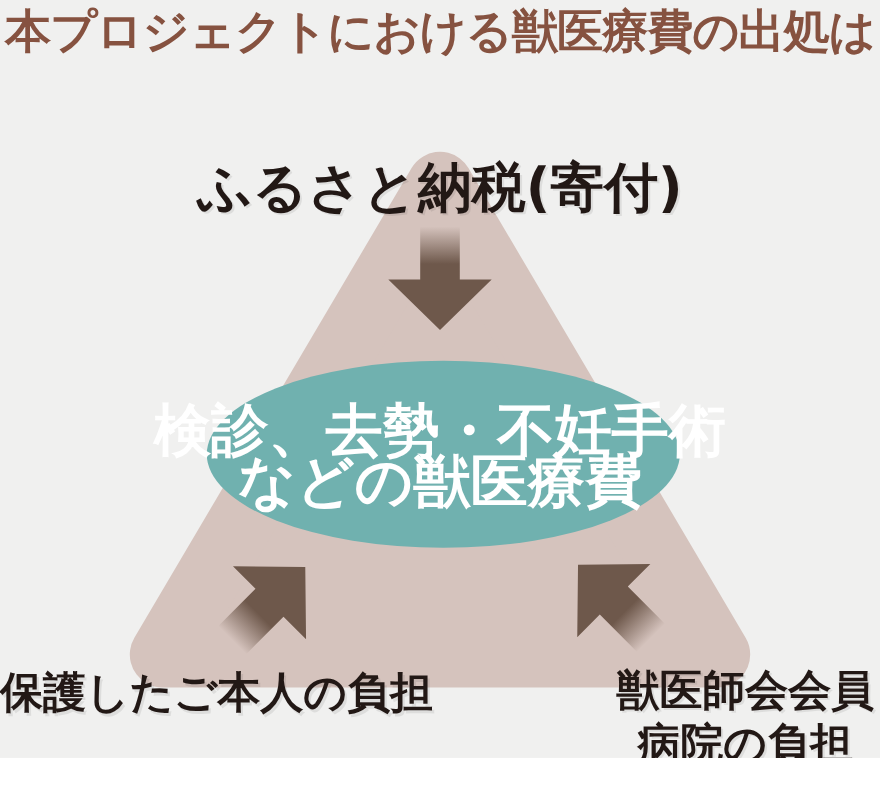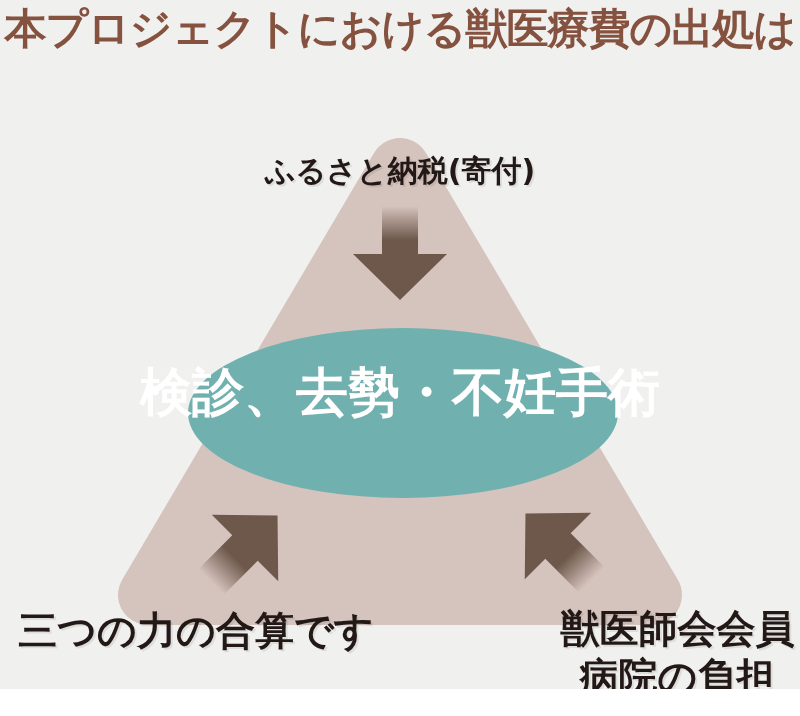--- a/index.html
+++ b/index.html
@@ -15,21 +15,21 @@
   .arrow-stop{stop-color:var(--arrow,#6e584b);}
   .center-ellipse{fill:var(--ellipse,#70b1af);}
   .txt{position:absolute;text-align:center;font-weight:800;white-space:nowrap;}
   .title{
     left:0;right:0;top:4px;
     font-size:42px;line-height:50px;letter-spacing:-1px;
     color:var(--title-text,#865240);
   }
   .top-label{
     left:0;right:0;top:148px;
-    font-size:30px;line-height:46px;
+    font-size:49px;line-height:46px;
     color:var(--dark-text,#221815);
     text-shadow:2px 2px 0 rgba(0,0,0,0.08);
   }
   .center-label{
     left:0;right:0;top:369px;
     font-size:52px;line-height:46px;
     color:var(--center-text,#ffffff);
   }
   .bottom-left-label{
     left:0;top:606px;width:392px;
@@ -70,24 +70,25 @@
   <div class="txt title">
     <div>本プロジェクトにおける獣医療費の出処は</div>
   </div>
 
   <div class="txt top-label">
     <div>ふるさと納税(寄付)</div>
   </div>
 
   <div class="txt center-label">
     <div>検診、去勢・不妊手術</div>
+    <div>などの獣医療費</div>
   </div>
 
   <div class="txt bottom-left-label">
-    <div>三つの力の合算です</div>
+    <div>保護したご本人の負担</div>
   </div>
 
   <div class="txt bottom-right-label">
     <div>獣医師会会員</div>
     <div>病院の負担</div>
   </div>
 
 </div>
 
 </body></html>

